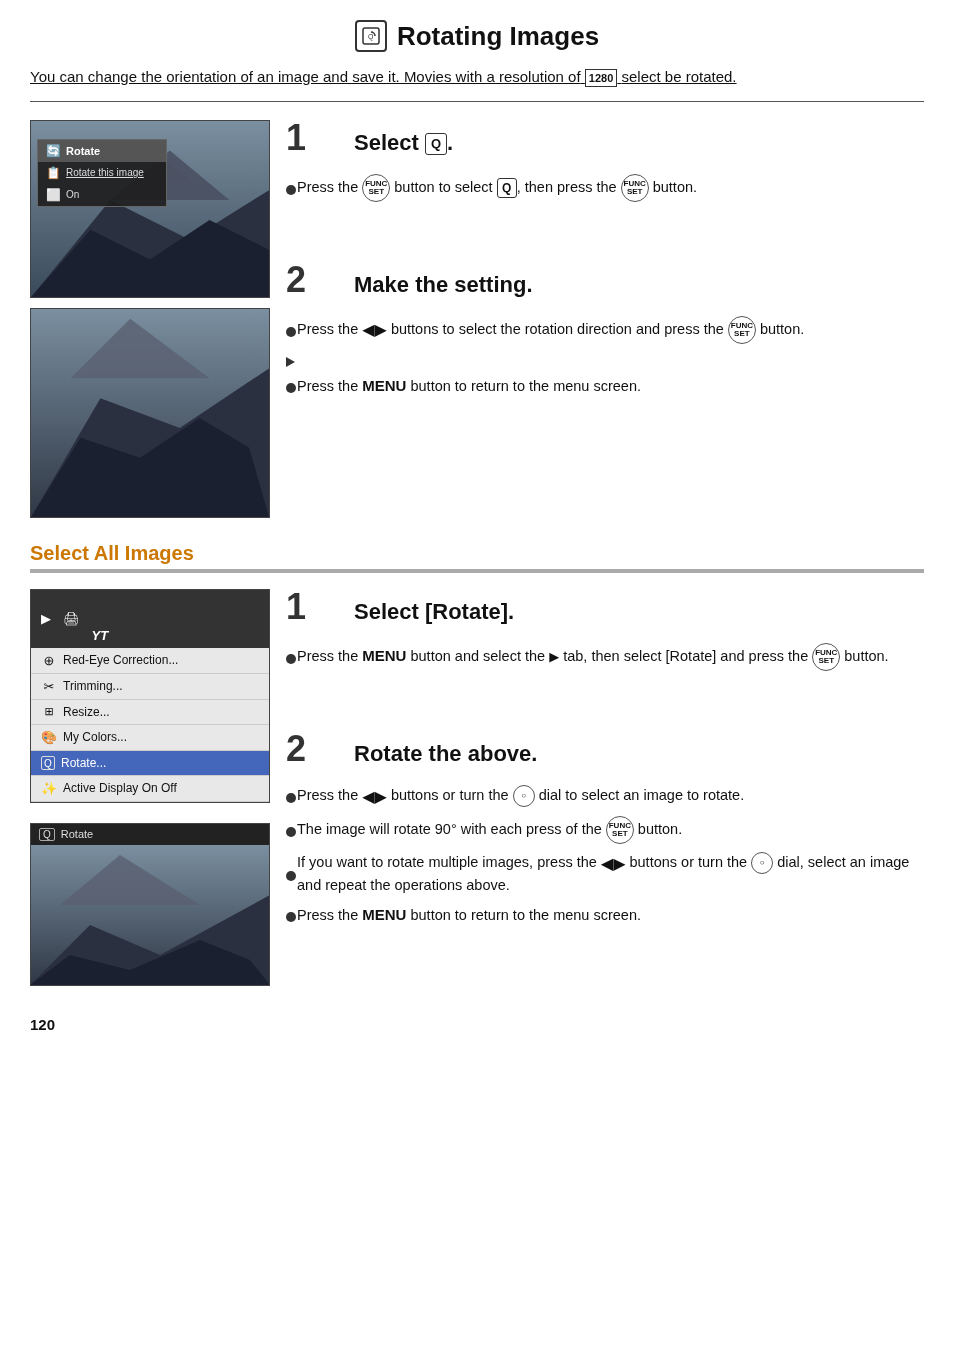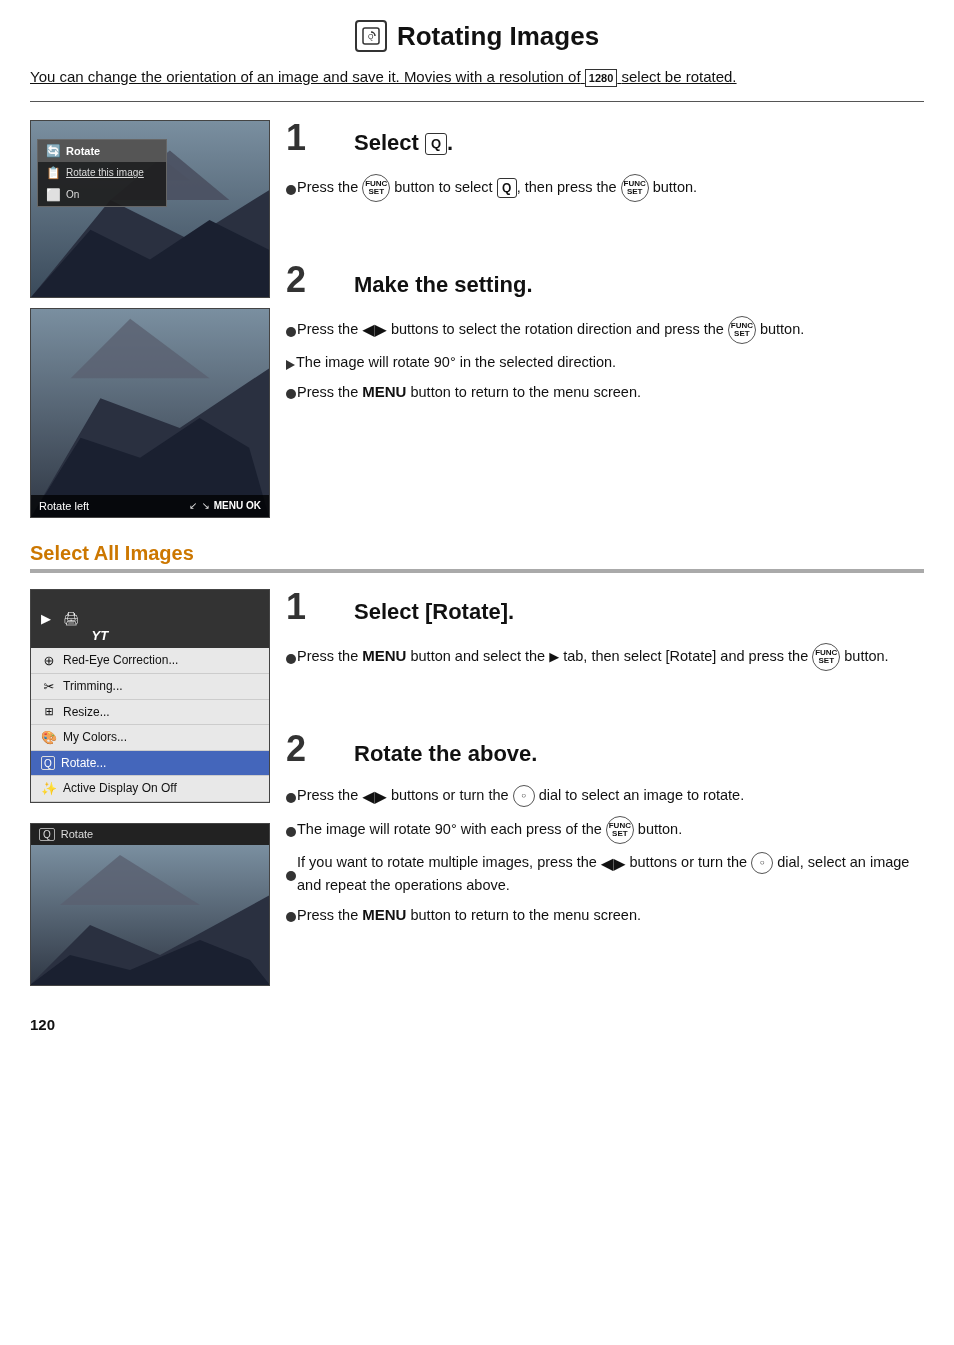--- a/index.html
+++ b/index.html
@@ -393,28 +393,20 @@
             <linearGradient id="sky2" x1="0" y1="0" x2="0" y2="1">
               <stop offset="0%" stop-color="#7a8fa0"></stop>
               <stop offset="100%" stop-color="#303845"></stop>
             </linearGradient>
           </defs>
           <rect width="240" height="210" fill="url(#sky2)"></rect>
           <polygon points="40,70 100,10 180,70" fill="#5a6070" opacity="0.8"></polygon>
           <polygon points="0,210 70,90 150,120 240,60 240,210" fill="#2a3040"></polygon>
           <polygon points="0,210 50,130 110,150 170,110 220,140 240,210" fill="#1a2030"></polygon>
         </svg>
-        <div style="position:absolute;bottom:0;left:0;right:0;background:rgba(0,0,0,0.75);padding:5px 8px;display:flex;justify-content:space-between;align-items:center;">
-          <span style="color:#fff;font-size:11px;">Rotate left</span>
-          <div style="display:flex;align-items:center;gap:4px;">
-            <span style="color:#ddd;font-size:10px;">↙</span>
-            <span style="color:#ddd;font-size:10px;">↘</span>
-            <span style="color:#fff;font-size:10px;font-weight:bold;"><span style="font-family:Arial Black,Arial;font-weight:900;font-size:10px;">MENU</span> OK</span>
-          </div>
-        </div>
       </div>
     </div>
   </div>
 
   <div class="steps-col">
 
     <div class="step-block">
       <div class="step-header">
         <span class="step-number">1</span>
         <span class="step-title step-title-large">
@@ -453,21 +445,20 @@
           <span>
             Press the <span style="font-size:16px;vertical-align:middle;">◀▶</span> buttons to select the rotation direction and press the
             <span class="func-btn">
                 <span class="func-btn-inner">FUNC<br>SET</span>
               </span>
             button.
           </span>
         </li>
         <li>
           <span class="bullet-triangle"></span>
-          <span>The image will rotate 90° in the selected direction.</span>
         </li>
         <li>
           <span class="bullet-circle"></span>
           <span>
             Press the <span class="menu-btn">MENU</span> button to return to the menu screen.
           </span>
         </li>
       </ul>
     </div>
   </div>

